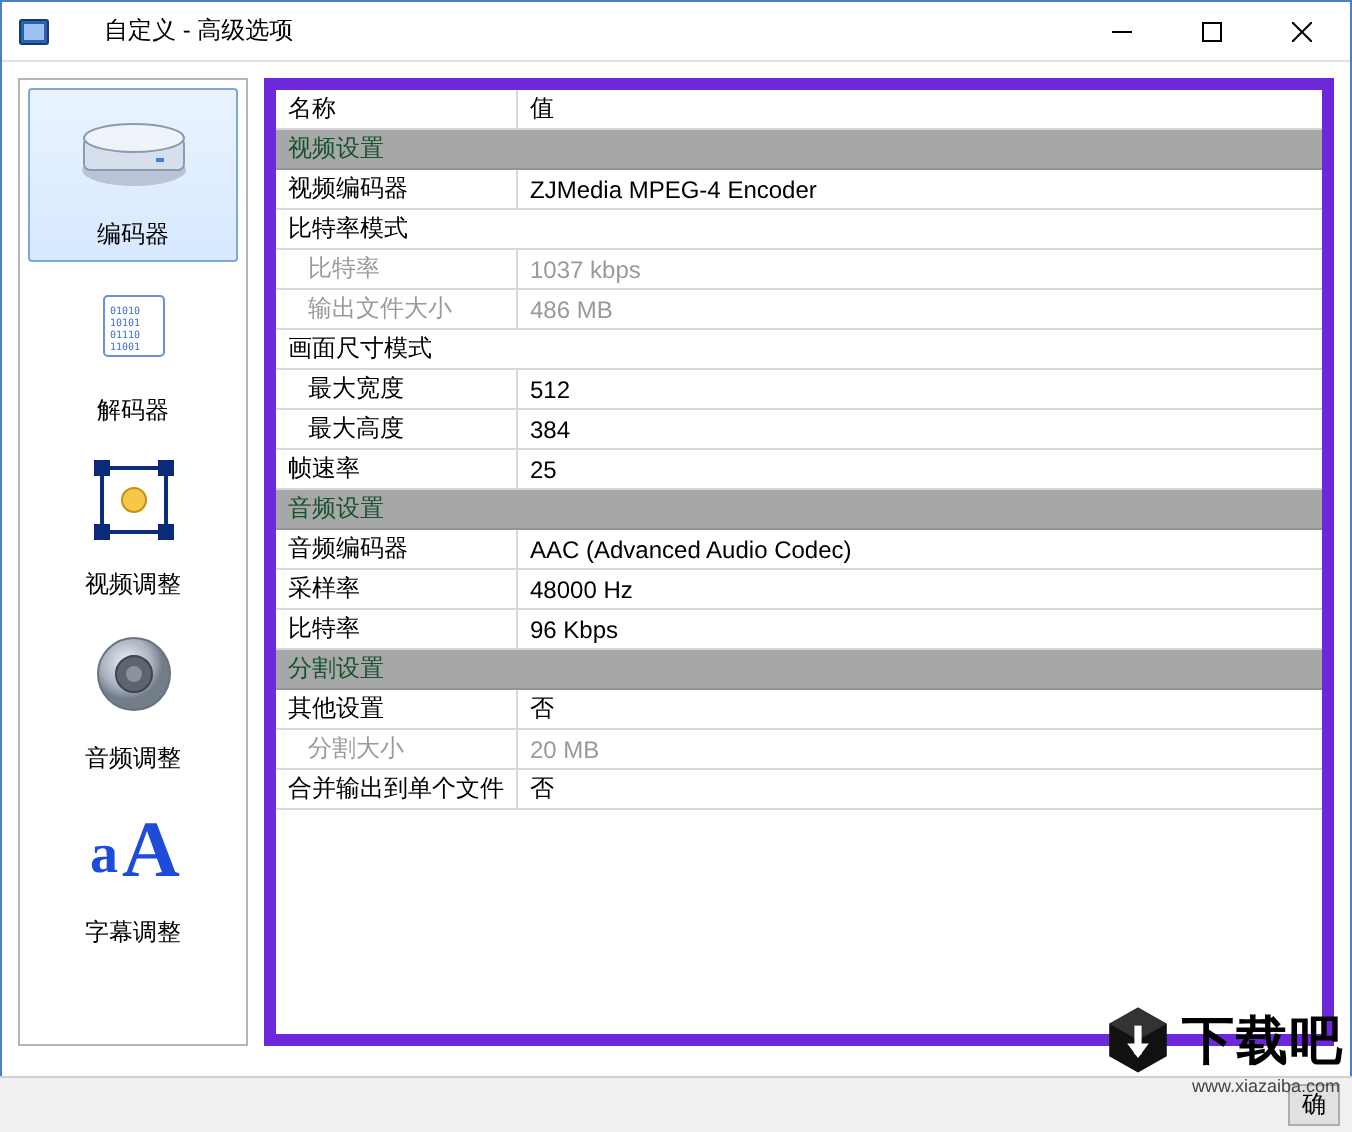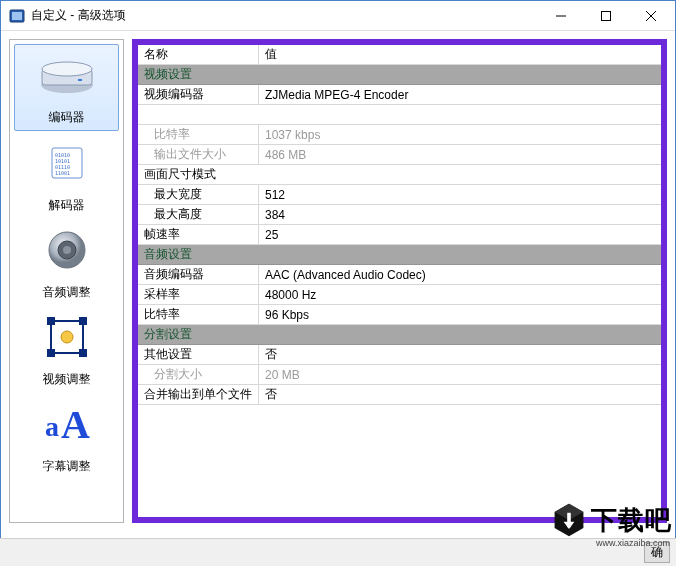--- a/index.html
+++ b/index.html
@@ -22,21 +22,21 @@
     padding: 0 2px 0 8px;
   }
   .titlebar .app-icon {
     width: 16px; height: 16px;
     margin-right: 6px;
     display: inline-flex;
     align-items: center;
     justify-content: center;
   }
   .titlebar .app-icon svg { width:16px; height:16px; }
-  .titlebar .title { flex: 1; font-size: 12px; color: #000; }
+  .titlebar .title { flex: 1; font-size: 12px; color: #000; margin-left: 21px; }
   .winbtn {
     width: 45px; height: 28px;
     display: inline-flex;
     align-items: center;
     justify-content: center;
     color: #000;
   }
   .winbtn svg { width: 10px; height: 10px; }
 
   
@@ -238,51 +238,51 @@
           <text x="8" y="26" font-size="5" fill="#3c6fc9" font-family="monospace">01110</text>
           <text x="8" y="32" font-size="5" fill="#3c6fc9" font-family="monospace">11001</text>
         </svg>
       </div>
       <div class="lbl">解码器</div>
     </div>
 
     <div class="side-item">
       <div class="ic">
         <svg width="44" height="44" viewBox="0 0 44 44">
+          <rect x="6" y="6" width="32" height="32" fill="none" stroke="#0a2a7a" stroke-width="2"></rect>
+          <rect x="2" y="2" width="8" height="8" fill="#0a2a7a"></rect>
+          <rect x="34" y="2" width="8" height="8" fill="#0a2a7a"></rect>
+          <rect x="2" y="34" width="8" height="8" fill="#0a2a7a"></rect>
+          <rect x="34" y="34" width="8" height="8" fill="#0a2a7a"></rect>
+          <circle cx="22" cy="22" r="6" fill="#f6c845" stroke="#c59014"></circle>
+        </svg>
+      </div>
+      <div class="lbl">视频调整</div>
+    </div>
+
+    <div class="side-item">
+      <div class="ic">
+        <svg width="44" height="44" viewBox="0 0 44 44">
           <defs>
             <radialGradient id="spk" cx="40%" cy="35%">
               <stop offset="0%" stop-color="#f1f3f6"></stop>
               <stop offset="70%" stop-color="#a9b2bf"></stop>
               <stop offset="100%" stop-color="#737c89"></stop>
             </radialGradient>
           </defs>
           <circle cx="22" cy="22" r="18" fill="url(#spk)" stroke="#6a727e"></circle>
           <circle cx="22" cy="22" r="9" fill="#5c6470" stroke="#3e444d"></circle>
           <circle cx="22" cy="22" r="4" fill="#8a929e"></circle>
         </svg>
       </div>
       <div class="lbl">音频调整</div>
     </div>
 
     <div class="side-item">
       <div class="ic">
-        <svg width="44" height="44" viewBox="0 0 44 44">
-          <rect x="6" y="6" width="32" height="32" fill="none" stroke="#0a2a7a" stroke-width="2"></rect>
-          <rect x="2" y="2" width="8" height="8" fill="#0a2a7a"></rect>
-          <rect x="34" y="2" width="8" height="8" fill="#0a2a7a"></rect>
-          <rect x="2" y="34" width="8" height="8" fill="#0a2a7a"></rect>
-          <rect x="34" y="34" width="8" height="8" fill="#0a2a7a"></rect>
-          <circle cx="22" cy="22" r="6" fill="#f6c845" stroke="#c59014"></circle>
-        </svg>
-      </div>
-      <div class="lbl">视频调整</div>
-    </div>
-
-    <div class="side-item">
-      <div class="ic">
         <svg width="48" height="44" viewBox="0 0 48 44">
           <text x="2" y="34" font-size="28" font-family="Georgia,serif" font-weight="bold" fill="#1e4bd8">a</text>
           <text x="18" y="36" font-size="40" font-family="Georgia,serif" font-weight="bold" fill="#1e4bd8">A</text>
         </svg>
       </div>
       <div class="lbl">字幕调整</div>
     </div>
   </div>
 
   <div class="main">
@@ -290,20 +290,21 @@
       <div class="name">名称</div>
       <div class="val">值</div>
     </div>
     <div id="grid-body">
         <div class="section">视频设置</div>
         <div class="row">
           <div class="name">视频编码器</div>
           <div class="val">ZJMedia MPEG-4 Encoder</div>
         </div>
         <div class="row">
+          <div class="name">比特率模式</div>
         </div>
         <div class="row indent disabled">
           <div class="name">比特率</div>
           <div class="val">1037 kbps</div>
         </div>
         <div class="row indent disabled">
           <div class="name">输出文件大小</div>
           <div class="val">486 MB</div>
         </div>
         <div class="row">

